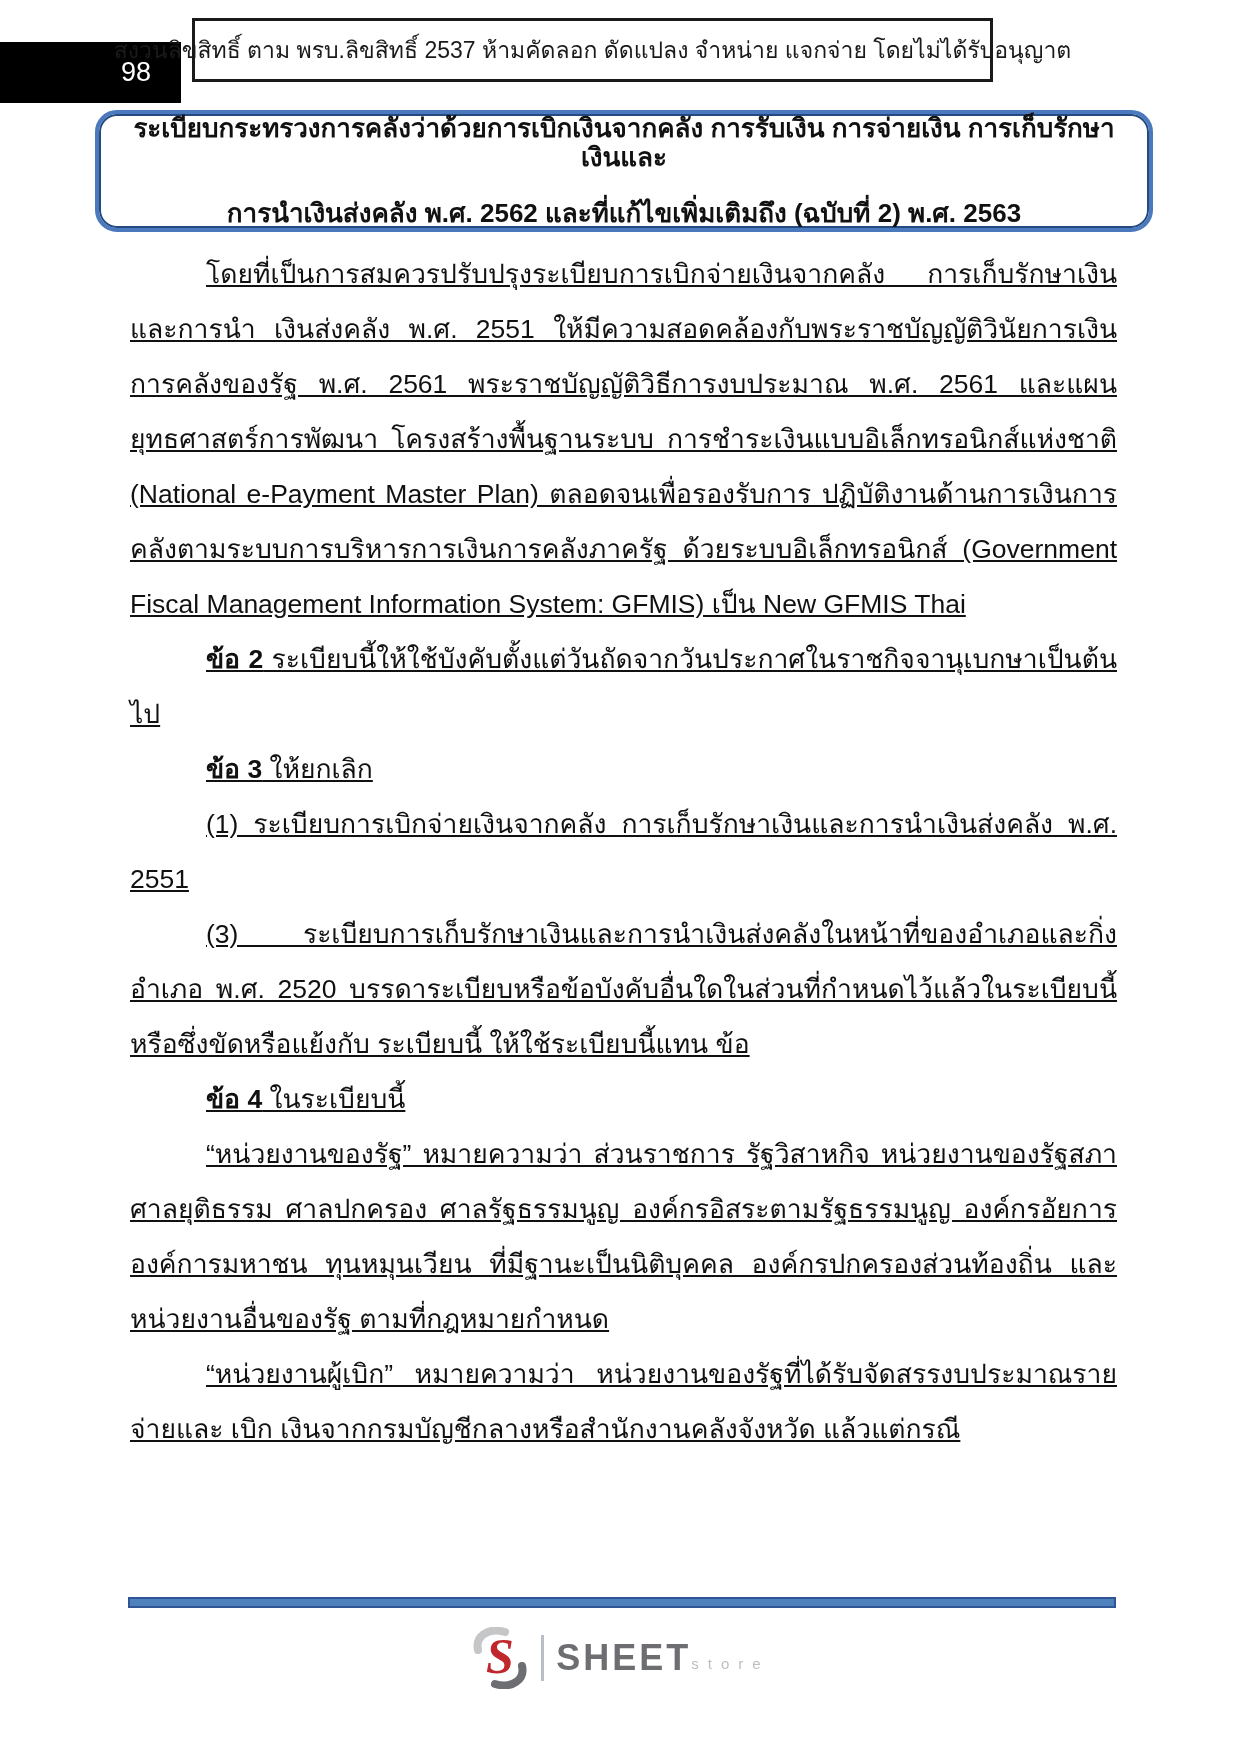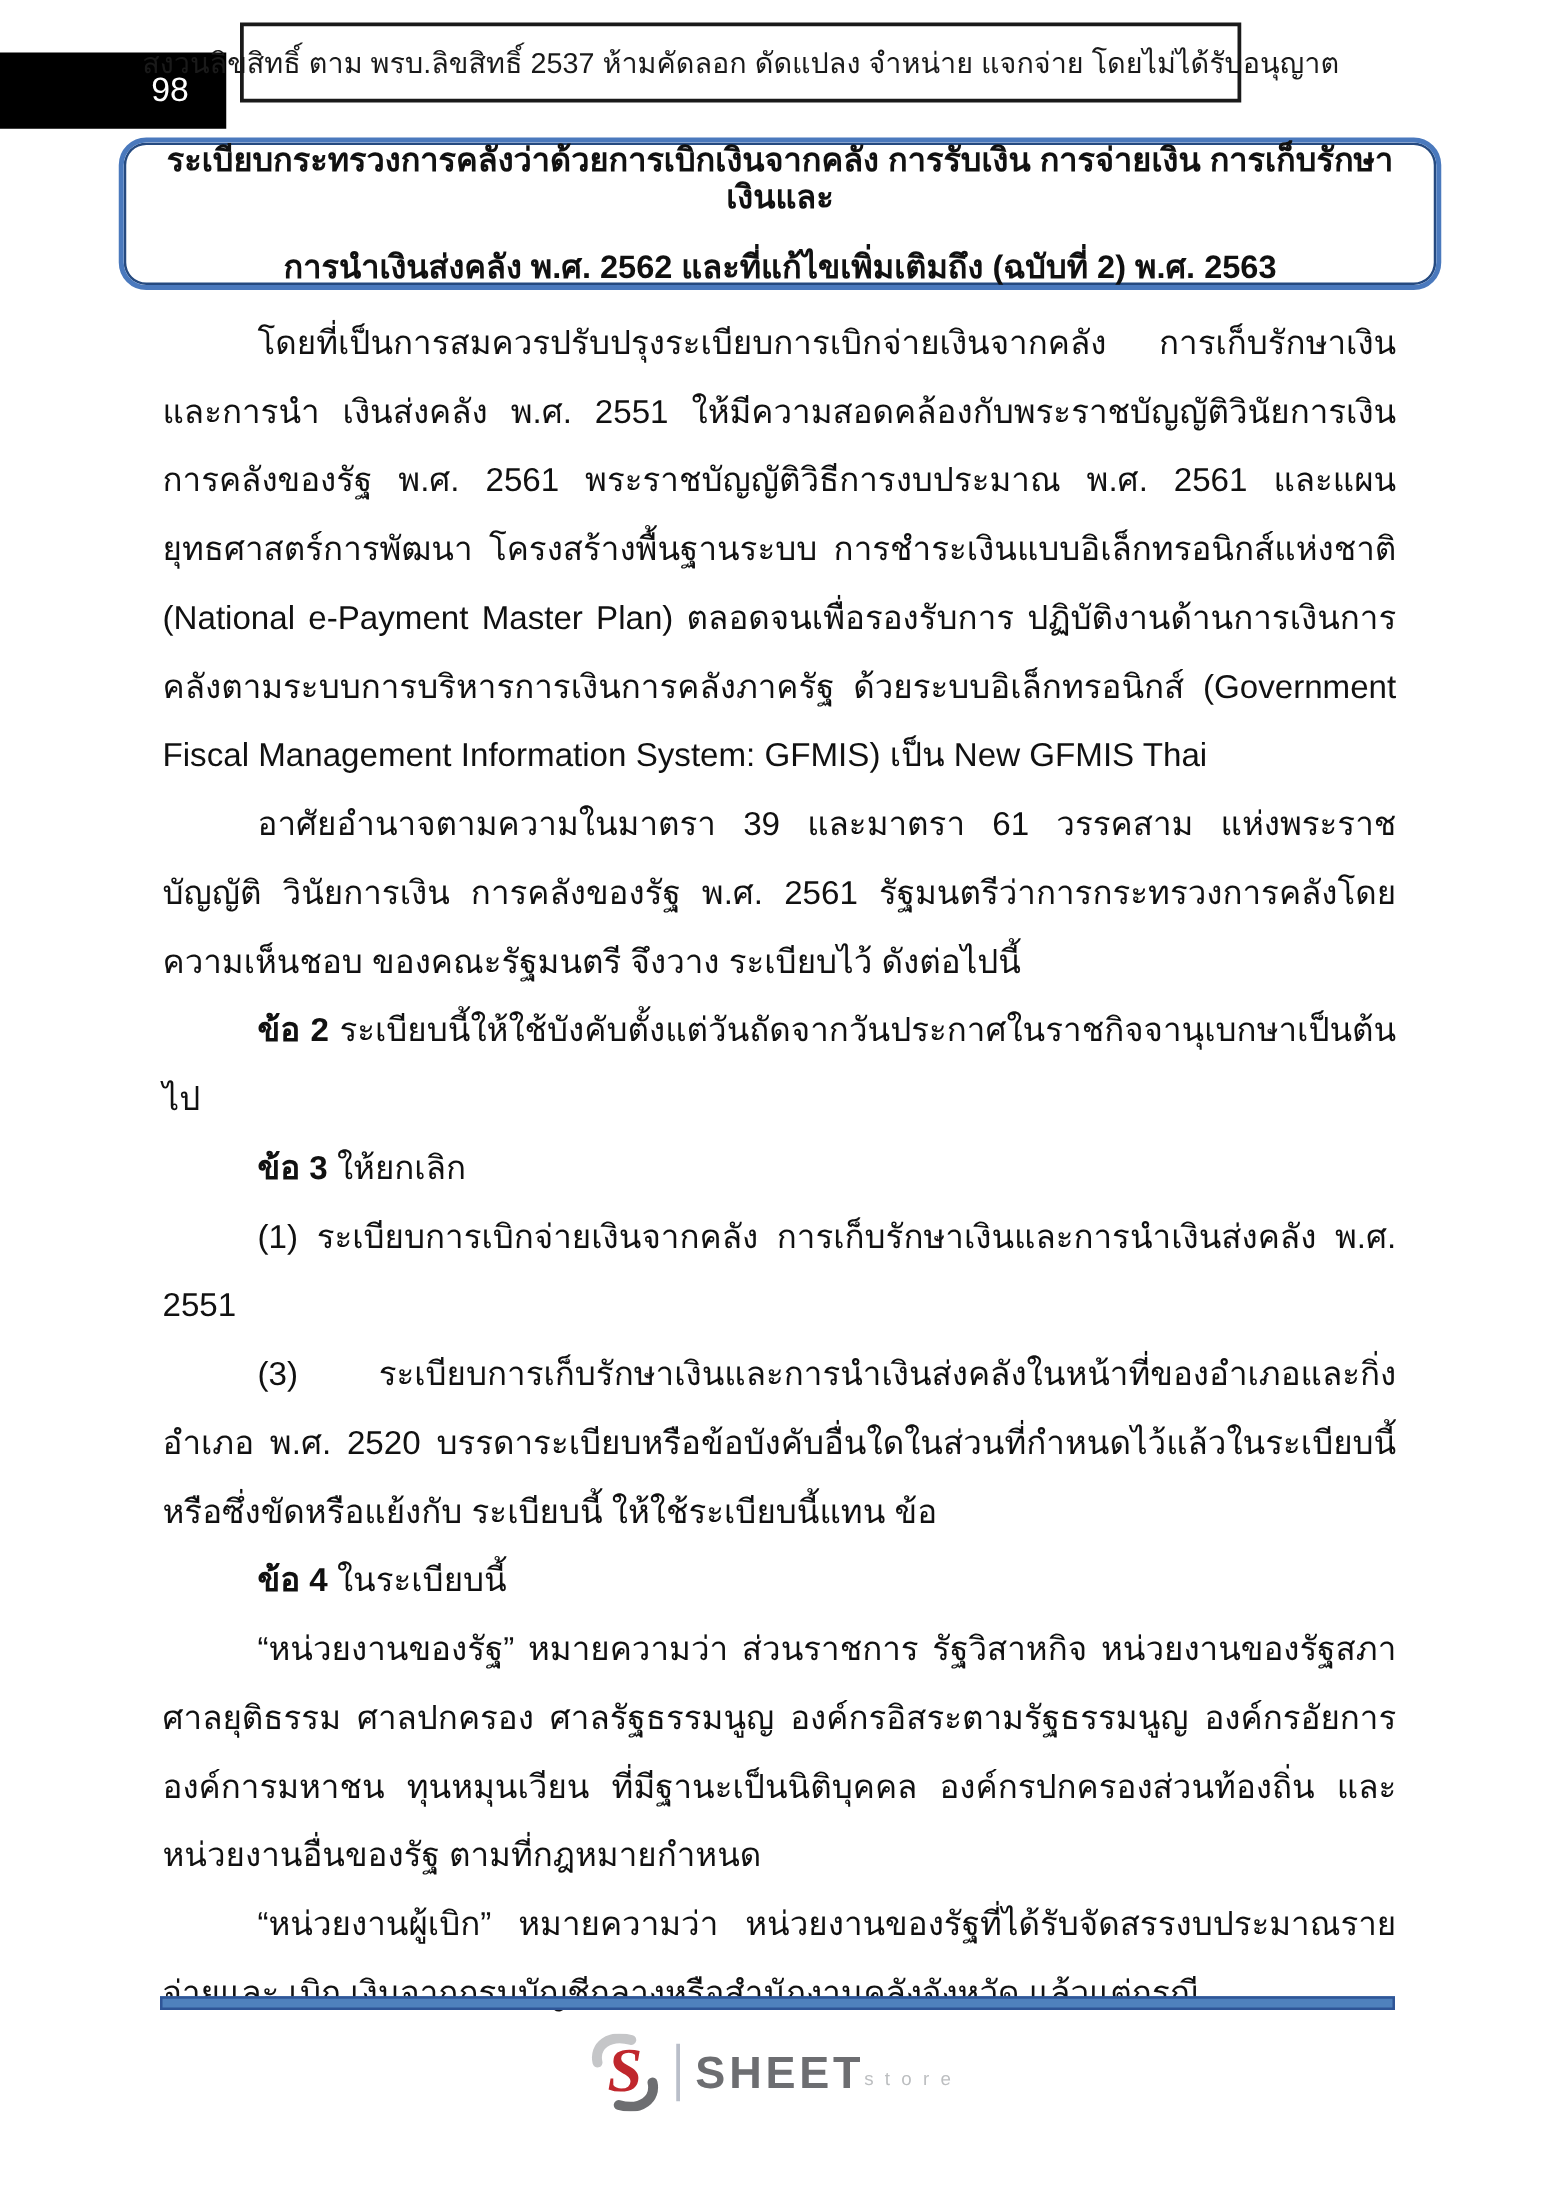--- a/index.html
+++ b/index.html
@@ -36,21 +36,21 @@
     gap:28px;
     font-weight:bold;font-size:26px;line-height:1.1;
     text-align:center;padding:0 30px;
   }
   
   .body-text{
     position:absolute;left:130px;top:247px;width:987px;
     font-size:26.5px;line-height:55px;
     text-align:justify;
   }
-  .body-text p{margin:0;}
+  .body-text p{margin:0;text-decoration:underline;}
   .body-text p.indent{text-indent:76px;}
   .body-text b{font-weight:bold;}
   
   .footer-bar{
     position:absolute;left:128px;top:1597px;width:988px;height:11px;
     background:#4f81bd;border:2px solid #2f5597;box-sizing:border-box;
   }
   .logo{
     position:absolute;left:0;top:1627px;width:1241px;
     display:flex;align-items:center;justify-content:center;gap:12px;
@@ -78,21 +78,20 @@
     <span>สงวนลิขสิทธิ์ ตาม พรบ.ลิขสิทธิ์ 2537 ห้ามคัดลอก ดัดแปลง จำหน่าย แจกจ่าย โดยไม่ได้รับอนุญาต</span>
   </div>
 
   <div class="title-box">
     <span>ระเบียบกระทรวงการคลังว่าด้วยการเบิกเงินจากคลัง การรับเงิน การจ่ายเงิน การเก็บรักษาเงินและ</span>
     <span>การนำเงินส่งคลัง พ.ศ. 2562 และที่แก้ไขเพิ่มเติมถึง (ฉบับที่ 2) พ.ศ. 2563</span>
   </div>
 
   <div class="body-text" id="body-text">
       <p class="indent"><span>โดยที่เป็นการสมควรปรับปรุงระเบียบการเบิกจ่ายเงินจากคลัง การเก็บรักษาเงินและการนำ เงินส่งคลัง พ.ศ. 2551 ให้มีความสอดคล้องกับพระราชบัญญัติวินัยการเงินการคลังของรัฐ พ.ศ. 2561 พระราชบัญญัติวิธีการงบประมาณ พ.ศ. 2561 และแผนยุทธศาสตร์การพัฒนา โครงสร้างพื้นฐานระบบ การชำระเงินแบบอิเล็กทรอนิกส์แห่งชาติ (National e-Payment Master Plan) ตลอดจนเพื่อรองรับการ ปฏิบัติงานด้านการเงินการคลังตามระบบการบริหารการเงินการคลังภาครัฐ ด้วยระบบอิเล็กทรอนิกส์ (Government Fiscal Management Information System: GFMIS) เป็น New GFMIS Thai</span></p>
-      <p class="indent"><span>อาศัยอำนาจตามความในมาตรา 39 และมาตรา 61 วรรคสาม แห่งพระราชบัญญัติ วินัยการเงิน การคลังของรัฐ พ.ศ. 2561 รัฐมนตรีว่าการกระทรวงการคลังโดยความเห็นชอบ ของคณะรัฐมนตรี จึงวาง ระเบียบไว้ ดังต่อไปนี้</span></p>
       <p class="indent"><b>ข้อ 2</b><span> ระเบียบนี้ให้ใช้บังคับตั้งแต่วันถัดจากวันประกาศในราชกิจจานุเบกษาเป็นต้นไป</span></p>
       <p class="indent"><b>ข้อ 3</b><span> ให้ยกเลิก</span></p>
       <p class="indent"><span>(1) ระเบียบการเบิกจ่ายเงินจากคลัง การเก็บรักษาเงินและการนำเงินส่งคลัง พ.ศ. 2551</span></p>
       <p class="indent"><span>(3) ระเบียบการเก็บรักษาเงินและการนำเงินส่งคลังในหน้าที่ของอำเภอและกิ่งอำเภอ พ.ศ. 2520 บรรดาระเบียบหรือข้อบังคับอื่นใดในส่วนที่กำหนดไว้แล้วในระเบียบนี้ หรือซึ่งขัดหรือแย้งกับ ระเบียบนี้ ให้ใช้ระเบียบนี้แทน ข้อ</span></p>
       <p class="indent"><b>ข้อ 4</b><span> ในระเบียบนี้</span></p>
       <p class="indent"><span>“หน่วยงานของรัฐ” หมายความว่า ส่วนราชการ รัฐวิสาหกิจ หน่วยงานของรัฐสภา ศาลยุติธรรม ศาลปกครอง ศาลรัฐธรรมนูญ องค์กรอิสระตามรัฐธรรมนูญ องค์กรอัยการ องค์การมหาชน ทุนหมุนเวียน ที่มีฐานะเป็นนิติบุคคล องค์กรปกครองส่วนท้องถิ่น และหน่วยงานอื่นของรัฐ ตามที่กฎหมายกำหนด</span></p>
       <p class="indent"><span>“หน่วยงานผู้เบิก” หมายความว่า หน่วยงานของรัฐที่ได้รับจัดสรรงบประมาณรายจ่ายและ เบิก เงินจากกรมบัญชีกลางหรือสำนักงานคลังจังหวัด แล้วแต่กรณี</span></p>
     </div>
 
   <div class="footer-bar"></div>

